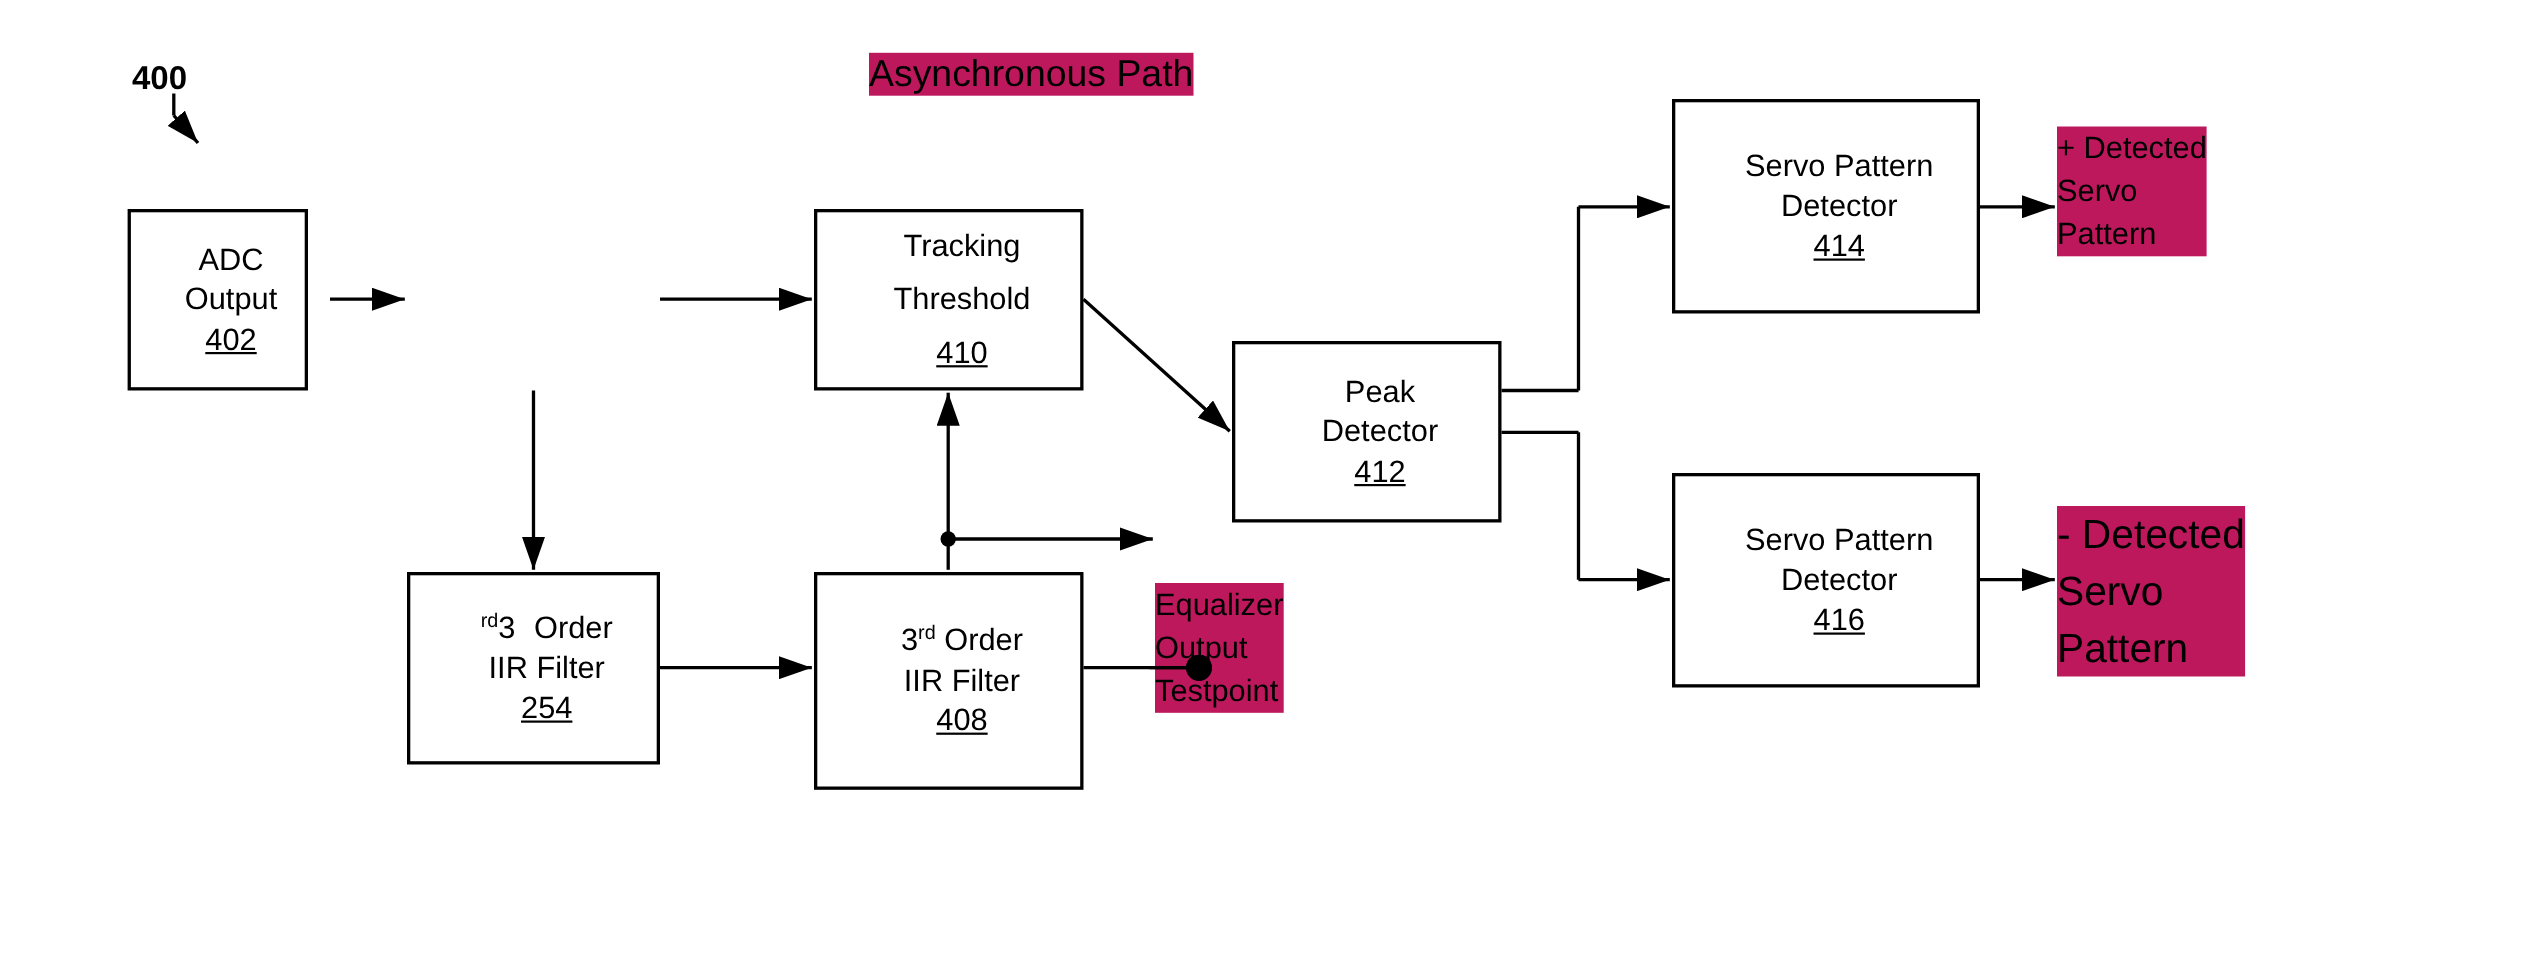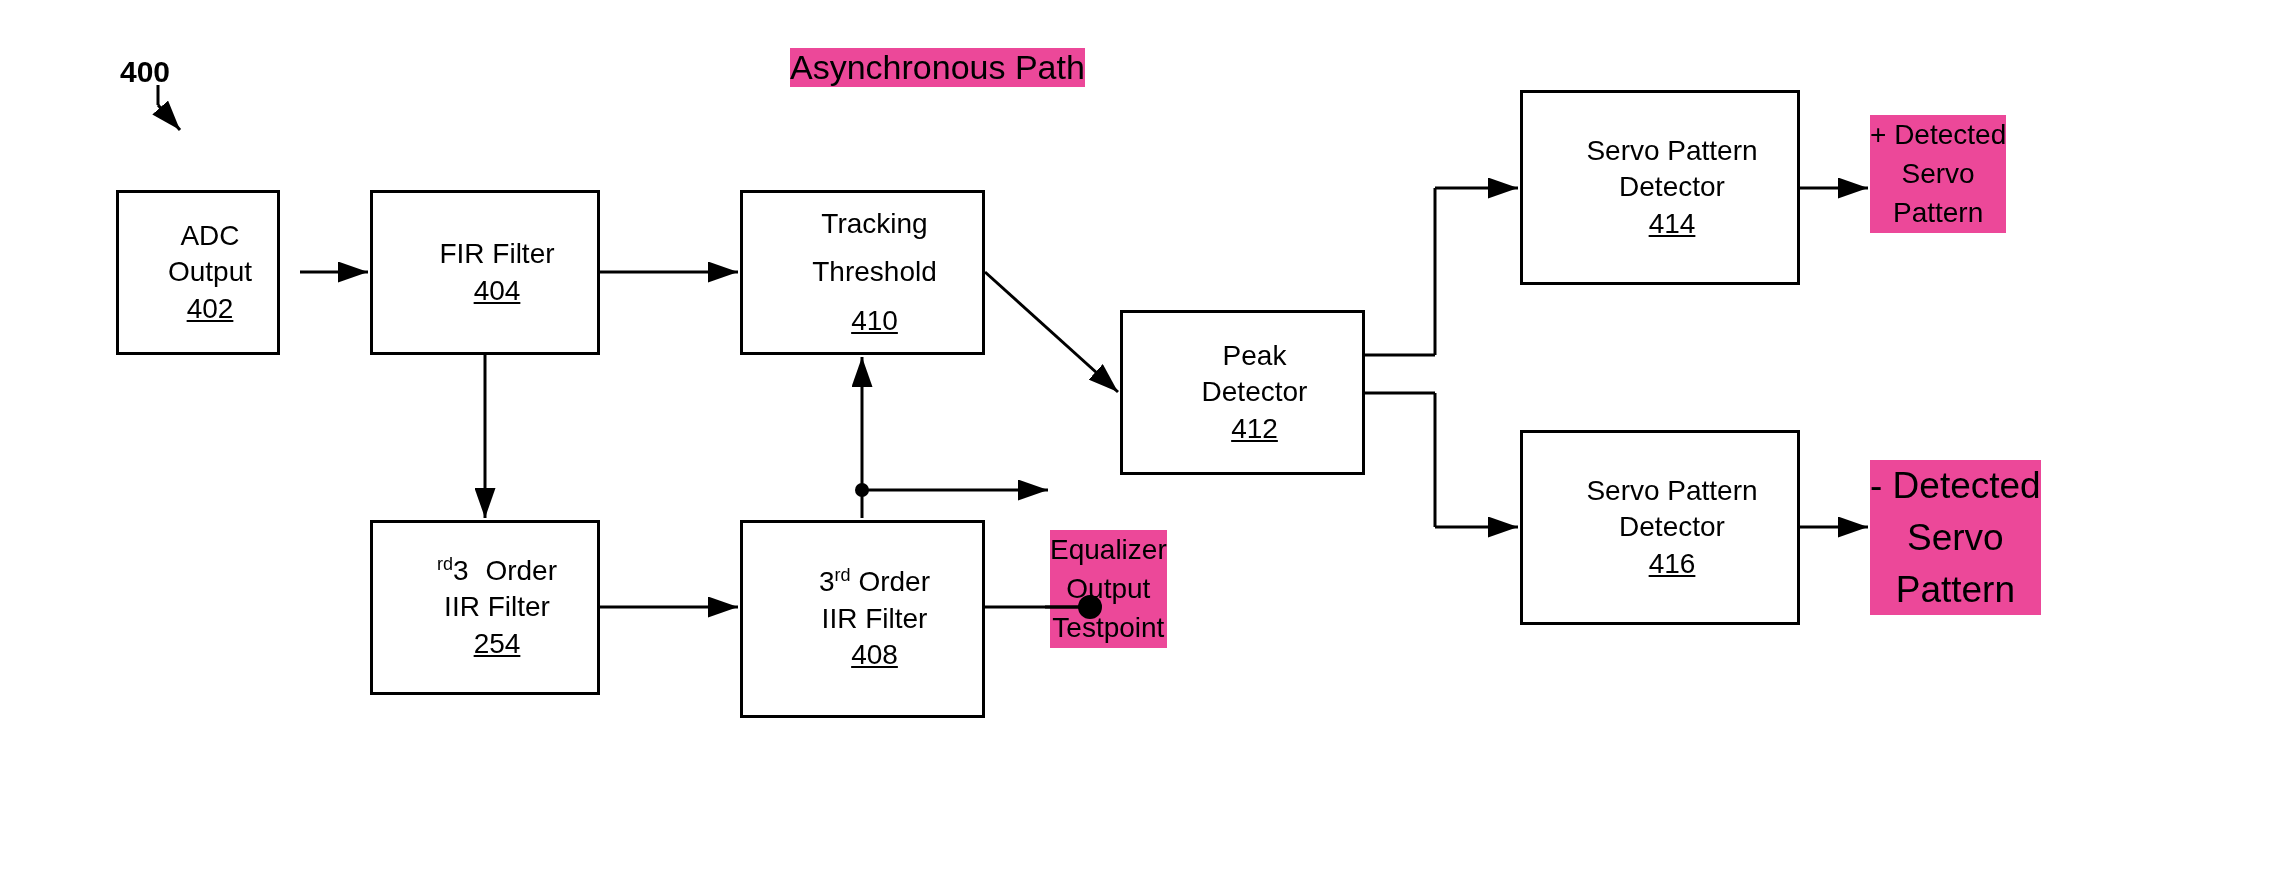--- a/index.html
+++ b/index.html
@@ -33,22 +33,22 @@
       padding-left: 24px;
     }
     .block .num {
       text-decoration: underline;
       font-size: 28px;
     }
     .label-text {
       position: absolute;
       font-size: 28px;
       font-weight: normal;
-      text-align: center;
-      background: #ec4899;
+      text-align: left;
+      background: #be185d;
     }
     
     .arrows-svg {
       position: absolute;
       top: 0;
       left: 0;
       width: 2294px;
       height: 889px;
       pointer-events: none;
     }
@@ -74,24 +74,20 @@
   <div class="label-text" style="left:750px; top:48px; font-size:34px;">
     Asynchronous Path
   </div>
 
   <div class="block" style="left:76px; top:190px; width:164px; height:165px;">
     <span>ADC</span>
     <span>Output</span>
     <span class="num">402</span>
   </div>
 
-  <div class="block" style="left:330px; top:190px; width:230px; height:165px;">
-    <span>FIR Filter</span>
-    <span class="num">404</span>
-  </div>
 
   <div class="block" style="left:330px; top:520px; width:230px; height:175px;">
     <span><span class="superscript">rd</span>3<span class="superscript" style="visibility:hidden">x</span> Order</span>
     <span>IIR Filter</span>
     <span class="num">254</span>
   </div>
 
   <div class="block" style="left:700px; top:190px; width:245px; height:165px;gap:12px;">
     <span>Tracking</span>
     <span>Threshold</span>

